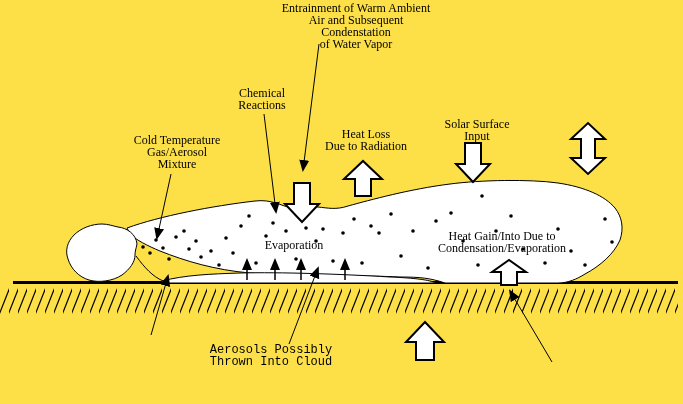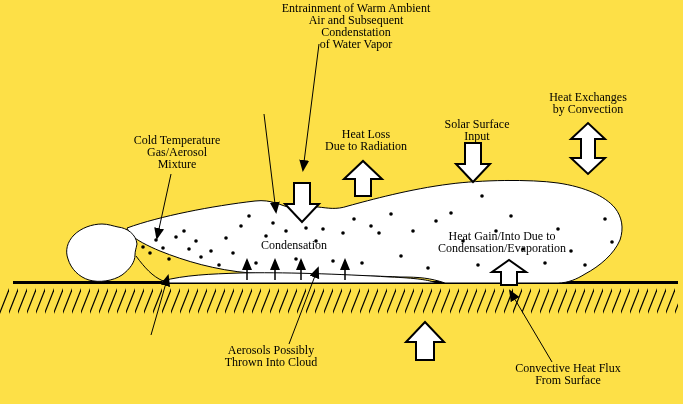--- a/index.html
+++ b/index.html
@@ -140,41 +140,39 @@
       <path d="M501,285 L501,272 L492,272 L509,260 L526,272 L517,272 L517,285 Z"></path>
       <path d="M416,360 L416,342 L406,342 L425,322 L444,342 L434,342 L434,360 Z"></path>
     </g>
   </svg>
 
   <div class="lbl" style="left:236px;top:2px;width:240px;">Entrainment of Warm Ambient
 Air and Subsequent
 Condenstation
 of Water Vapor</div>
 
+  <div class="lbl" style="left:212px;top:87px;width:100px;">Chemical
+Reactions</div>
 
   <div class="lbl" style="left:296px;top:128px;width:140px;">Heat Loss
 Due to Radiation</div>
 
   <div class="lbl" style="left:407px;top:118px;width:140px;">Solar Surface
 Input</div>
 
-  <div class="lbl" style="left:518px;top:91px;width:140px;">Heat Exchanges
-by Convection</div>
 
   <div class="lbl" style="left:107px;top:134px;width:140px;">Cold Temperature
 Gas/Aerosol
 Mixture</div>
 
 
-  <div class="lbl" style="left:234px;top:239px;width:120px;">Condensation</div>
+  <div class="lbl" style="left:234px;top:239px;width:120px;">Evaporation</div>
 
   <div class="lbl" style="left:402px;top:230px;width:200px;">Heat Gain/Into Due to
 Condensation/Evaporation</div>
 
 
-  <div class="lbl" style="left:191px;top:344px;width:160px;">Aerosols Possibly
+  <div class="lbl" style="left:191px;top:344px;width:160px;font-family:Liberation Mono, monospace;">Aerosols Possibly
 Thrown Into Cloud</div>
 
 
-  <div class="lbl" style="left:488px;top:362px;width:160px;">Convective Heat Flux
-From Surface</div>
 
 </div>
 
 </body></html>

